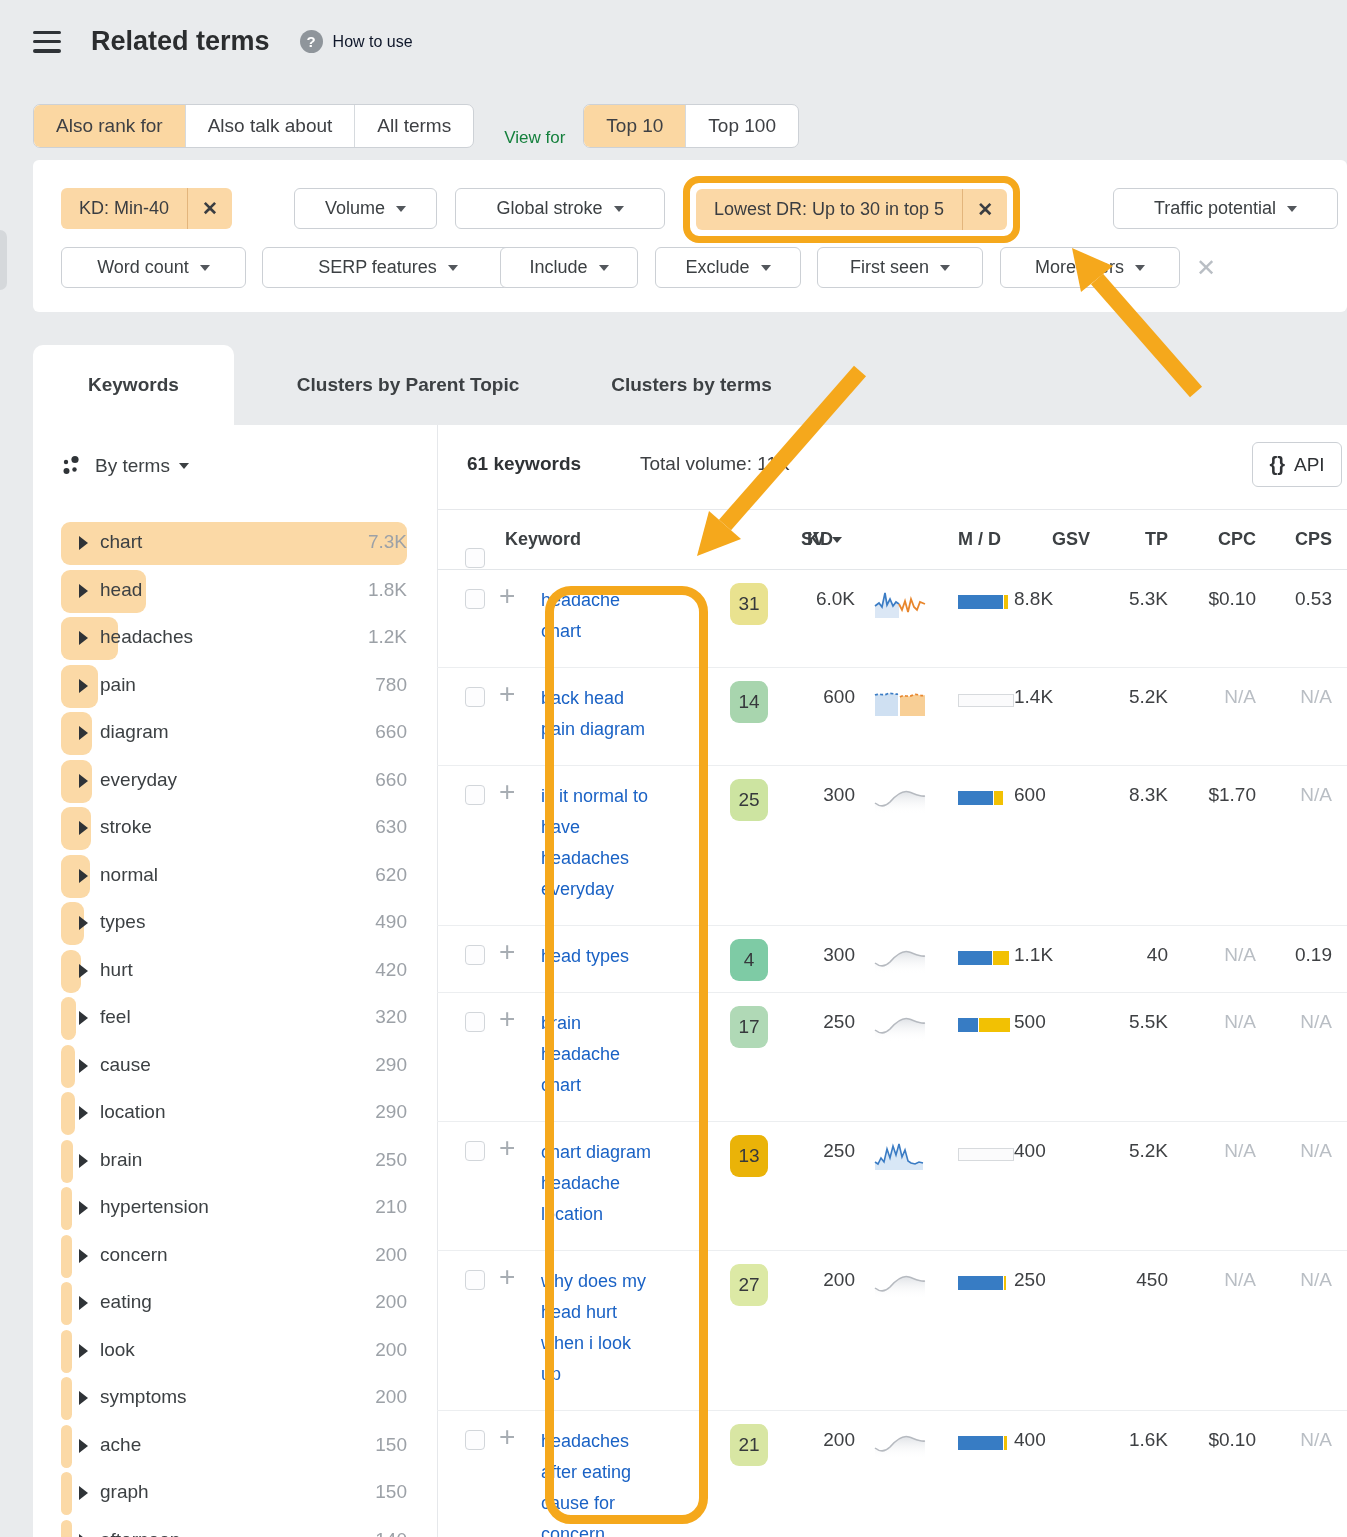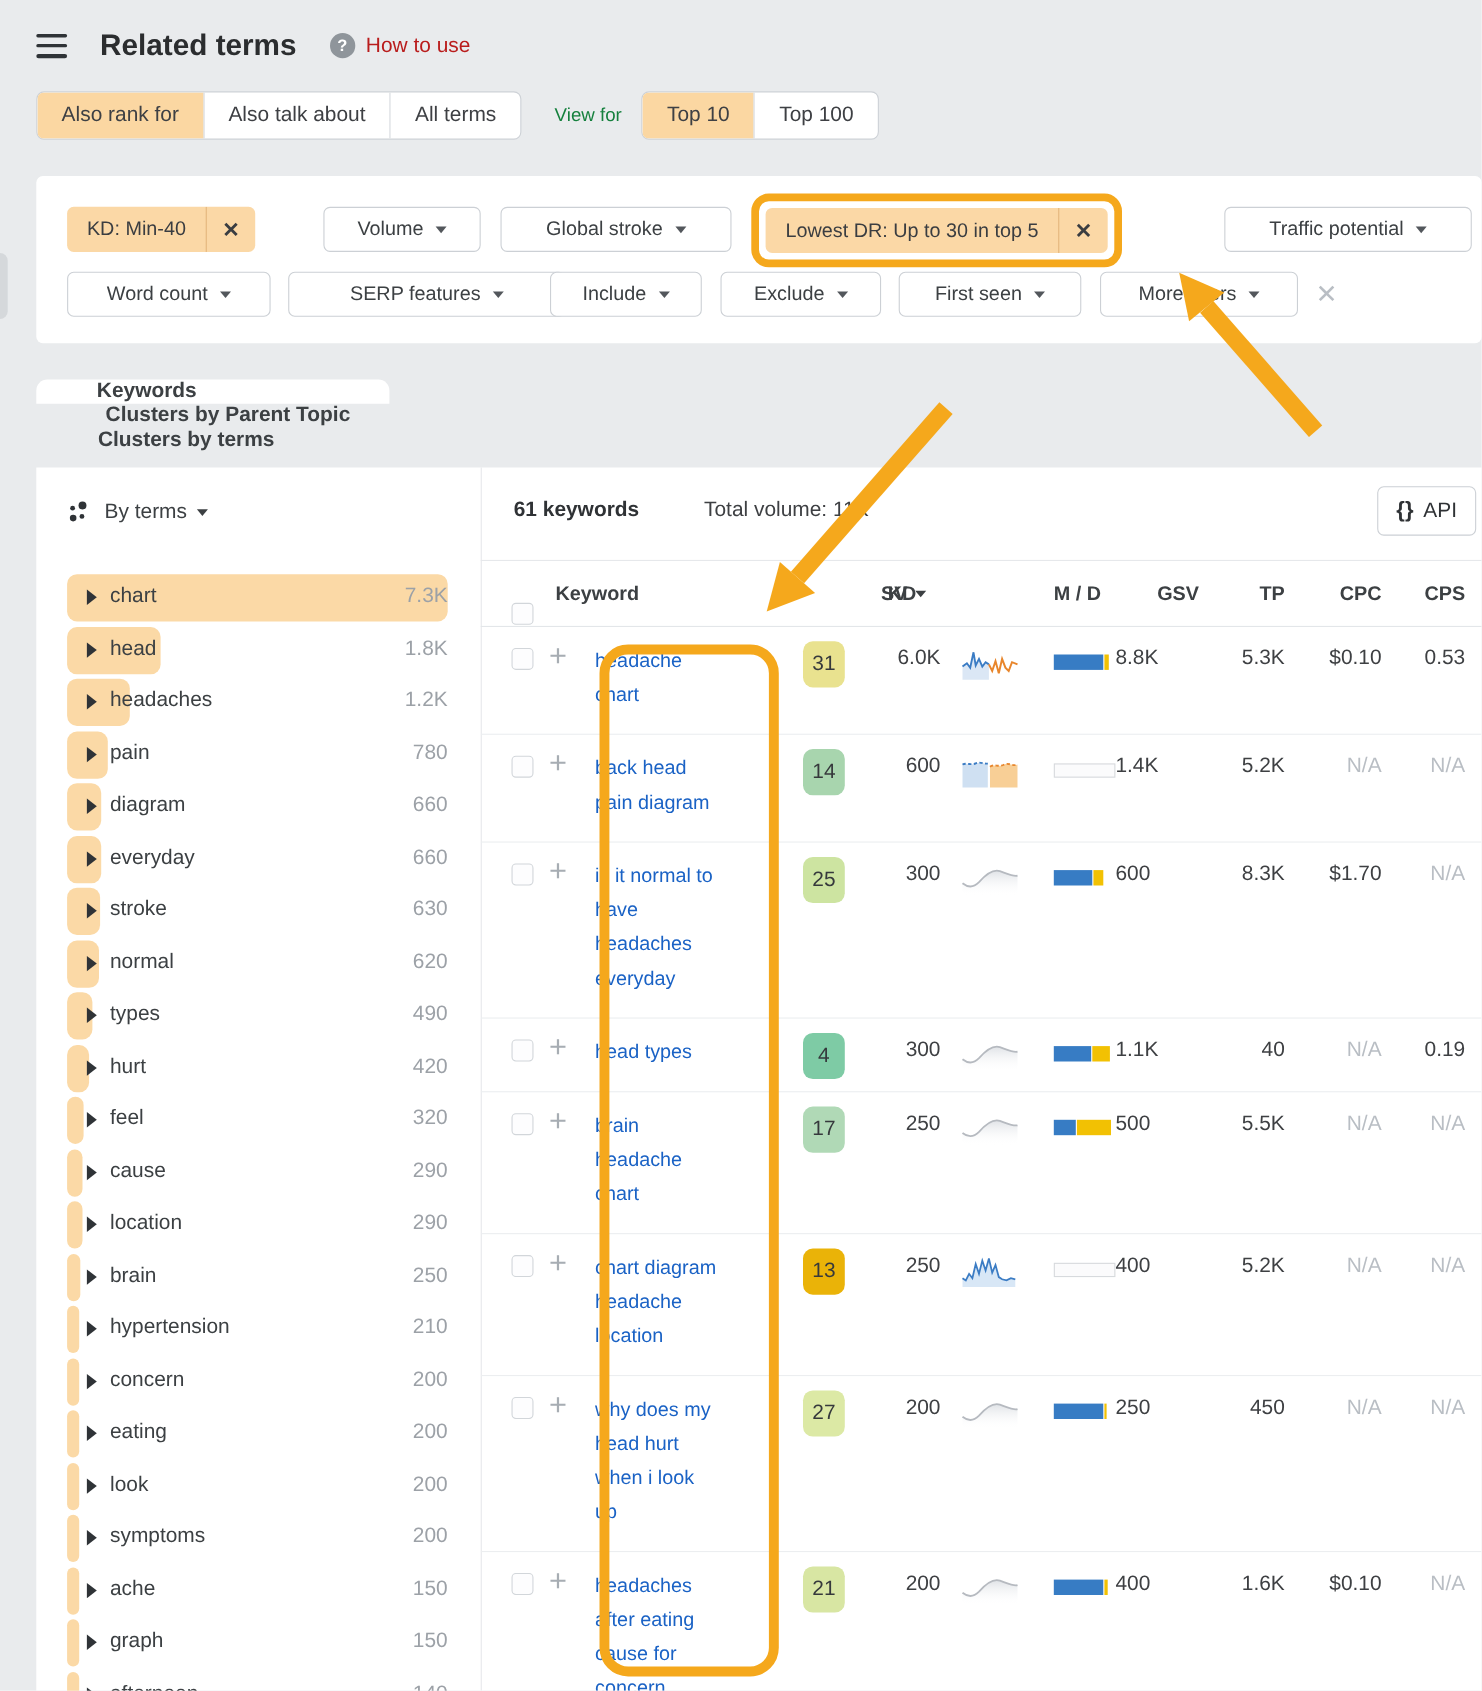--- a/index.html
+++ b/index.html
@@ -11,41 +11,41 @@
     font-family:"Liberation Sans", sans-serif;
     color:#3c4043;
   }
   
   .top-header{position:absolute; left:33px; top:26px; display:flex; align-items:center;}
   .hamburger{width:28px; height:22px; display:flex; flex-direction:column; justify-content:space-between; cursor:pointer;}
   .hamburger div{height:3.5px; background:#2f3337; border-radius:2px;}
   .page-title{font-size:27px; font-weight:bold; color:#2b2d2f; margin-left:30px;}
   .help{display:flex; align-items:center; margin-left:30px;}
   .help-circle{width:23px; height:23px; border-radius:50%; background:#8f959b; color:#fff; font-size:15px; font-weight:bold; display:flex; align-items:center; justify-content:center;}
-  .help-label{margin-left:10px; font-size:19px; color:#b91c1c;}
-  
-  .seg-row{position:absolute; left:33px; top:83px; display:flex; align-items:center;}
+  .help-label{margin-left:10px; font-size:16px; color:#0f172a;}
+  
+  .seg-row{position:absolute; left:33px; top:104px; display:flex; align-items:flex-end;}
   .seg-group{display:flex; border:1px solid #cdd1d6; border-radius:7px; overflow:hidden; background:#fff;}
   .seg{height:42px; line-height:42px; padding:0 22px; font-size:19px; color:#3e4044; border-left:1px solid #d6dade; cursor:pointer; white-space:nowrap;}
   .seg:first-child{border-left:none;}
   .seg.active{background:#fbd7a2;}
   .view-for{margin-left:30px; margin-right:18px; font-size:17px; color:#15803d;}
   
   .filter-panel{position:absolute; left:33px; top:160px; right:0; height:152px; background:#fff; border-radius:6px;}
   .fbtn{position:absolute; height:41px; background:#fff; border:1px solid #ccd0d5; border-radius:6px;
         display:flex; align-items:center; justify-content:center; font-size:18px; color:#3c4043; cursor:pointer; white-space:nowrap;}
   .caret{width:0;height:0;border-left:5px solid transparent;border-right:5px solid transparent;border-top:6px solid #53575c;margin-left:11px;}
   .pill{position:absolute; height:41px; background:#fbd8a6; border-radius:6px; display:flex; align-items:stretch; overflow:hidden; cursor:pointer;}
   .pill .pill-label{display:flex; align-items:center; padding:0 18px; font-size:18px; color:#3a3d41;}
   .pill .pill-close{display:flex; align-items:center; padding:0 14px; border-left:1px solid #e3b57c; font-size:19px; font-weight:bold; color:#3a3d41; cursor:pointer;}
   .ann-wrap{position:absolute; left:650px; top:16px; padding:6px; border:7px solid var(--ann); border-radius:16px;}
   .ann-wrap .pill{position:relative; left:0; top:0;}
   .clear-x{position:absolute; font-size:24px; color:#b9bec4; height:41px; line-height:41px; cursor:pointer;}
   
-  .main-tabs{position:absolute; left:33px; top:345px; height:80px; display:flex; align-items:stretch;flex-direction:column;}
+  .main-tabs{position:absolute; left:33px; top:345px; height:80px; display:flex; align-items:stretch;}
   .mtab{display:flex; align-items:center; padding:0 36px; font-size:19px; font-weight:bold; color:#3c4043; cursor:pointer;}
   .mtab.active{background:#fff; border-radius:10px 10px 0 0;}
   
   .content{position:absolute; left:33px; top:425px; right:0; bottom:0; background:#fff;}
   .v-divider{position:absolute; left:404px; top:0; bottom:0; width:1px; background:#e6e8eb;}
   
   .side-head{position:absolute; left:28px; top:30px; display:flex; align-items:center; cursor:pointer;}
   .side-head .lbl{font-size:19px; color:#3c4043; margin-left:12px;}
   .side-head .caret{border-top-color:#3c4043; margin-left:9px;}
   .term-list{position:absolute; left:0; top:97px; width:404px;}

